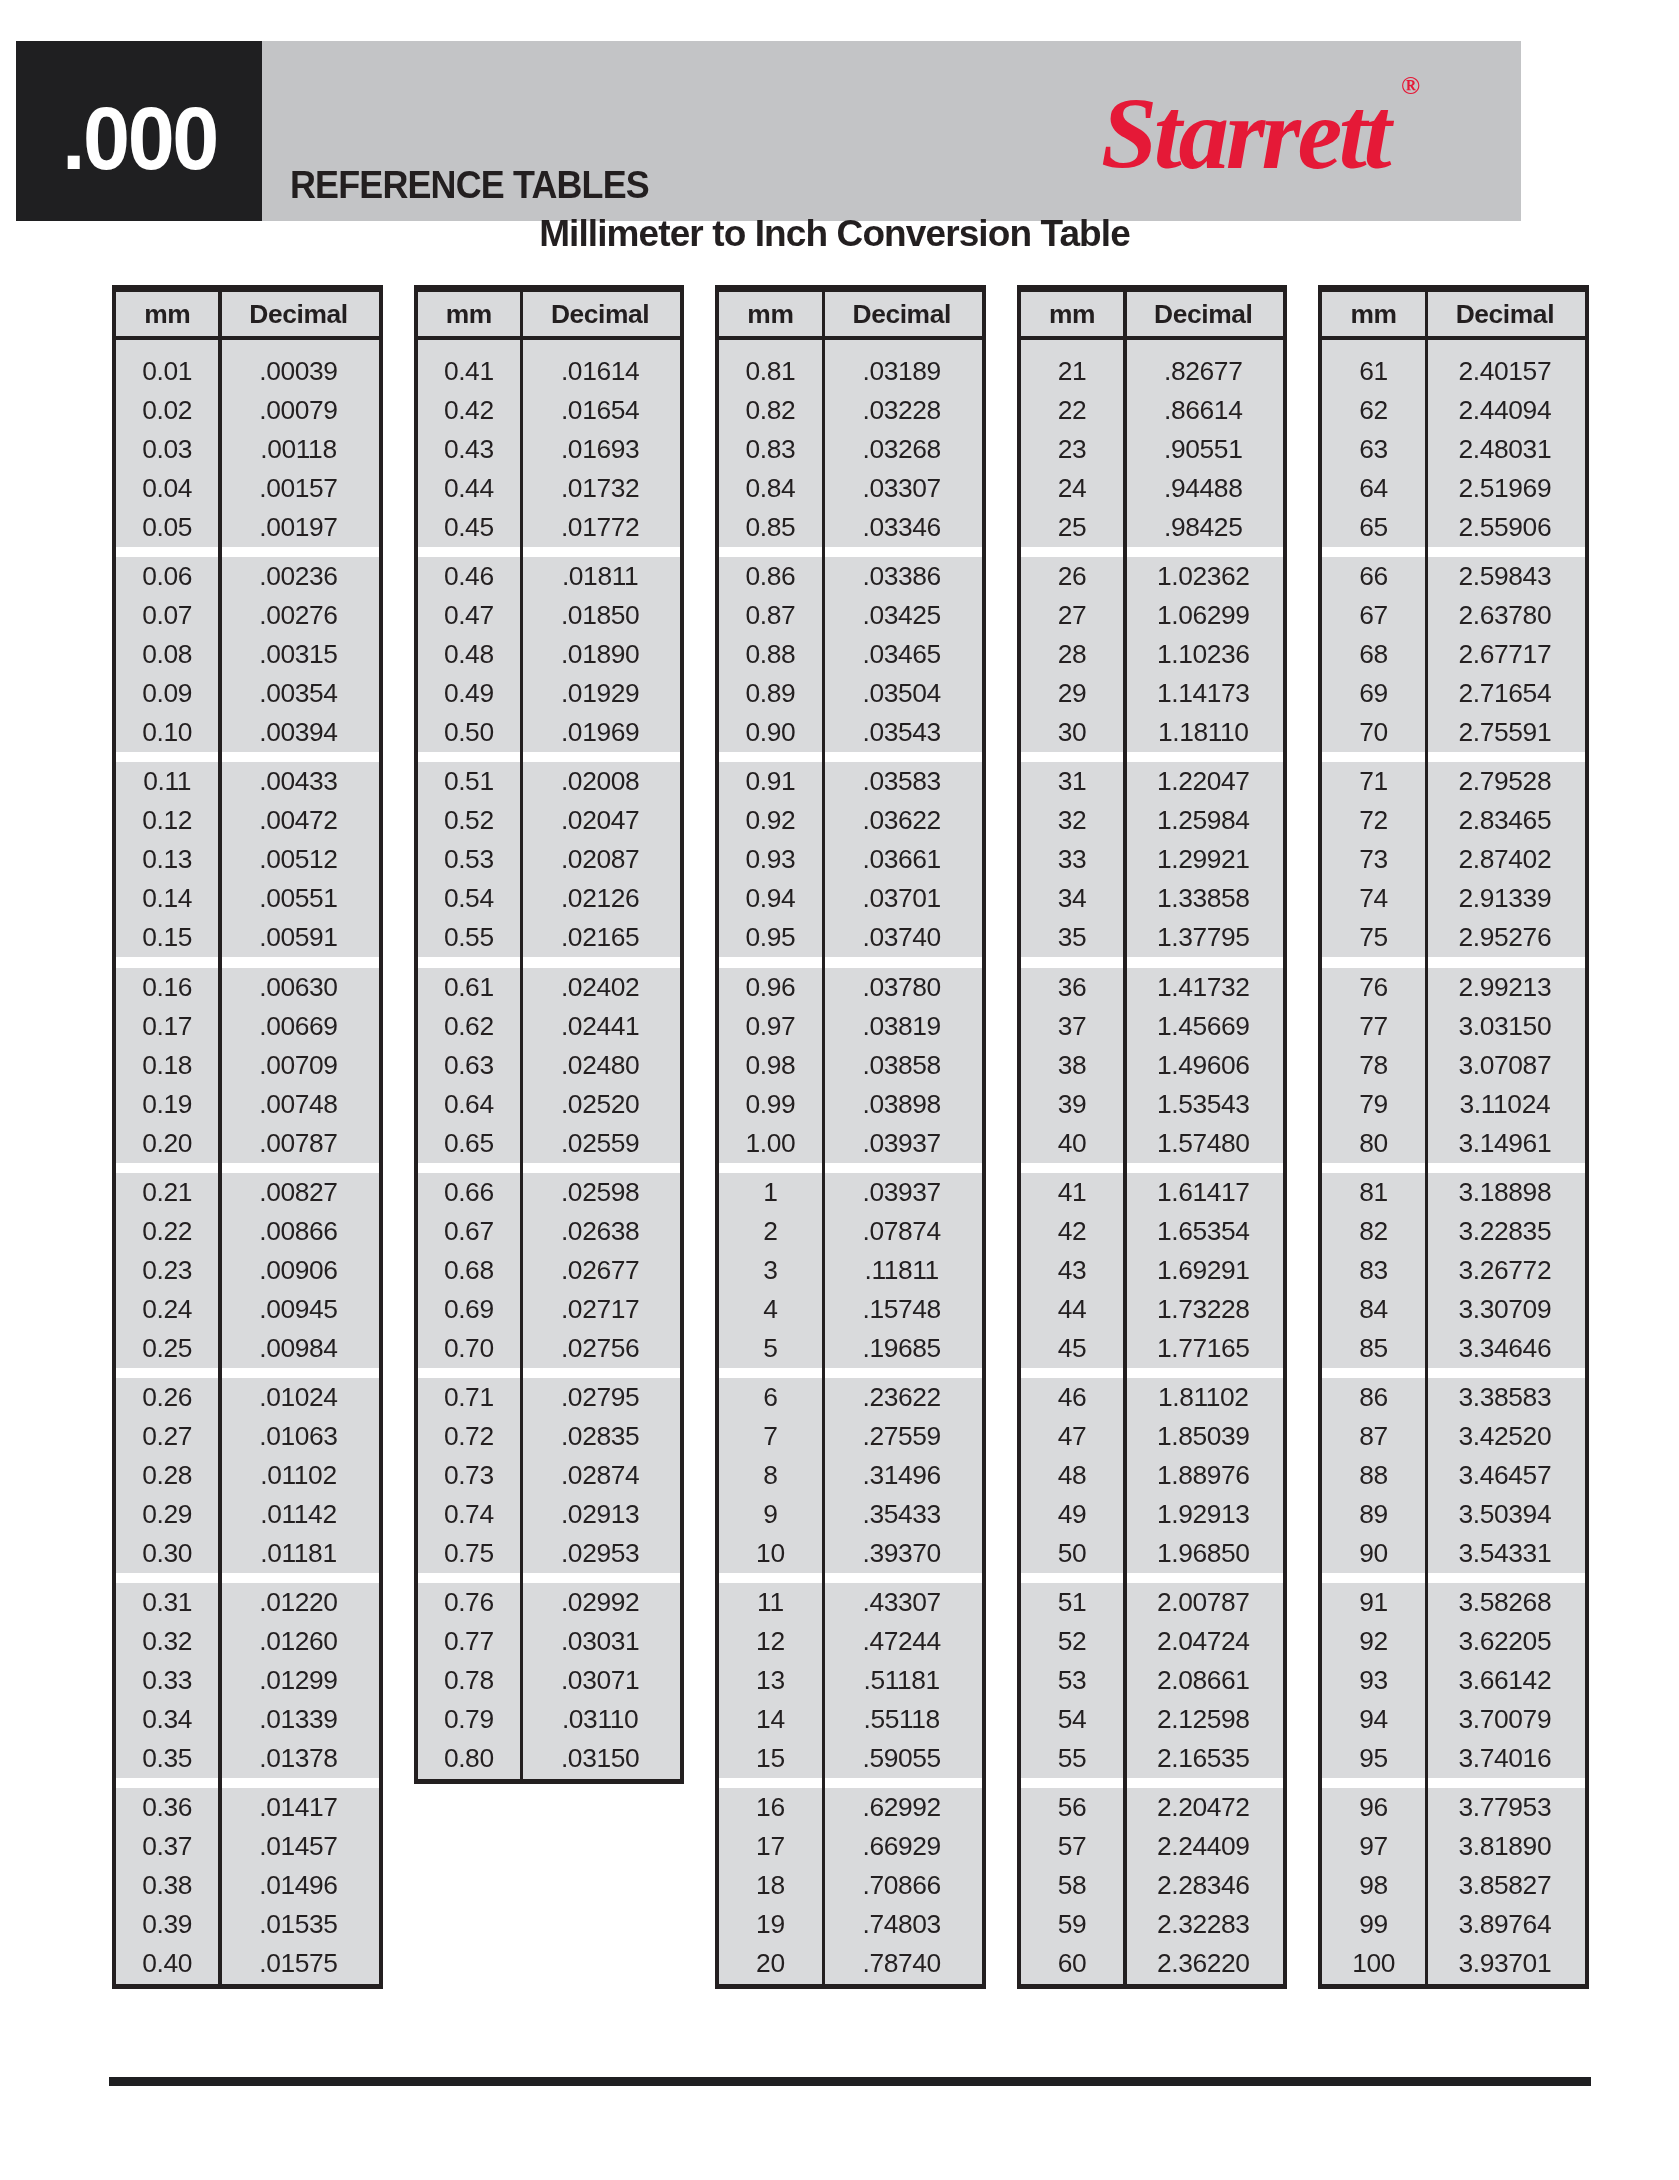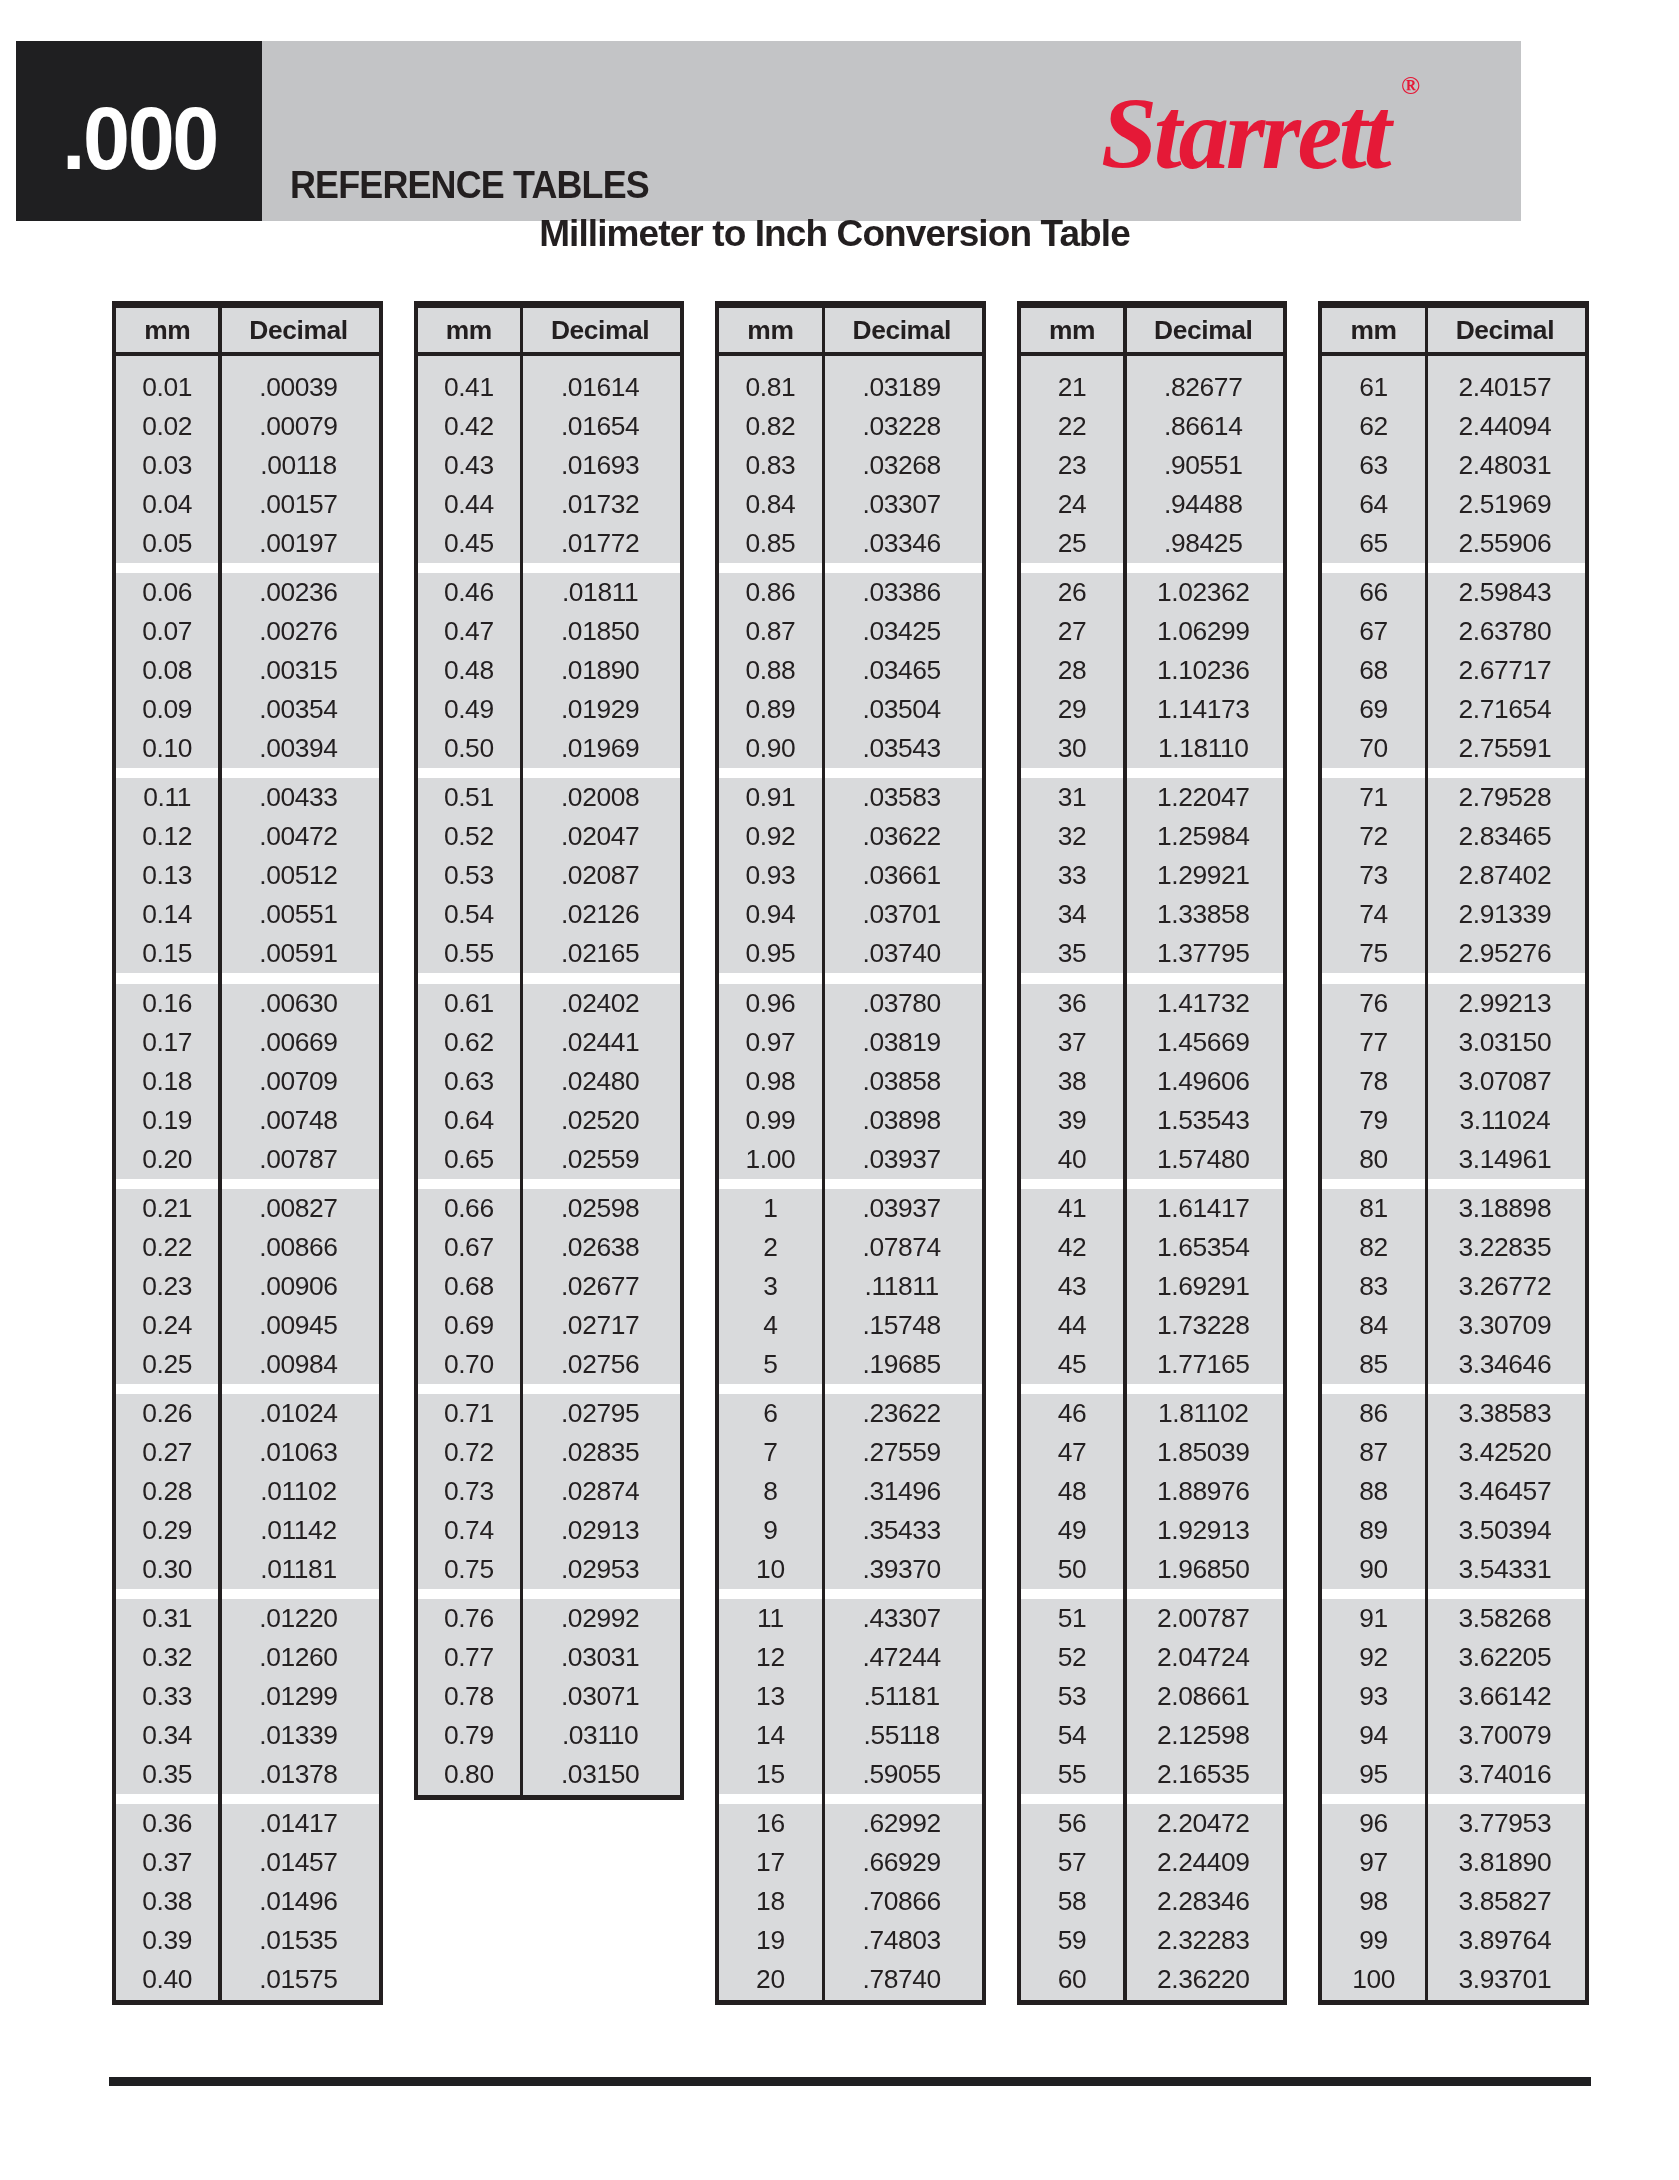--- a/index.html
+++ b/index.html
@@ -43,21 +43,21 @@
     text-align:center;font-size:37px;font-weight:bold;color:var(--ink);
     letter-spacing:-0.9px;white-space:nowrap;
   }
   
   .tables-row{
     position:absolute;left:112px;top:285px;width:1477px;
     display:flex;gap:31px;align-items:flex-start;
   }
   .mmtable{
     position:relative;width:284px;box-sizing:border-box;background:transparent;
-    border:4.3px solid var(--ink);border-top-width:7.7px;border-bottom-width:5.1px;margin-top:16px;
+    border:4.3px solid var(--ink);border-top-width:7.7px;border-bottom-width:5.1px;
   }
   .mmtable::after{ 
     content:"";position:absolute;top:0;bottom:0;left:39%;width:3.4px;background:var(--ink);
   }
   .thead{
     display:flex;height:44px;background:var(--cell);
     border-bottom:4.3px solid var(--ink);
   }
   .th{
     font-weight:bold;font-size:26.4px;line-height:44px;text-align:center;

